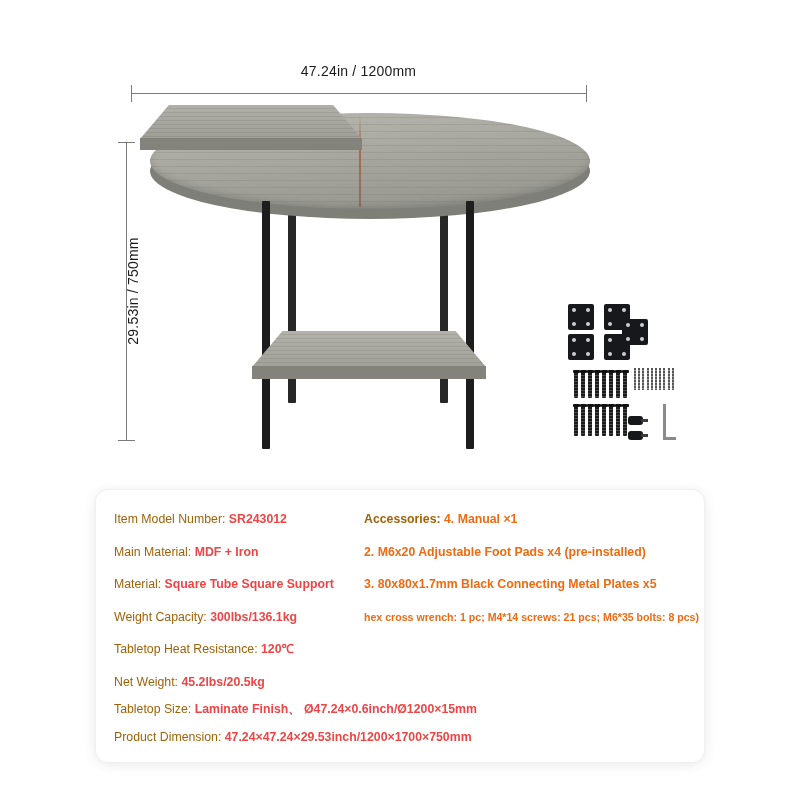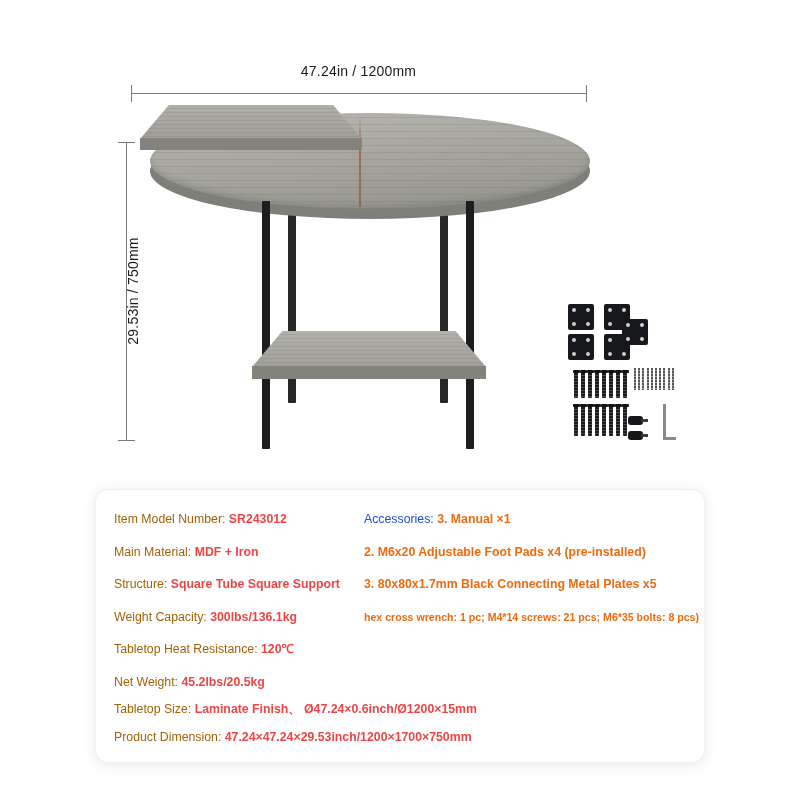--- a/index.html
+++ b/index.html
@@ -331,22 +331,22 @@
   }
   .acc-row {
     font-size: 12.3px;
     color: #f06a10;
     font-weight: bold;
     margin-bottom: 17.5px;
     line-height: 15px;
     white-space: nowrap;
   }
   .acc-row .acc-label {
-    color: #1d4ed8;
-    font-weight: normal;
+    color: #a16207;
+    font-weight: bold;
   }
   .acc-note {
     font-size: 10.6px;
     color: #f06a10;
     font-weight: bold;
     margin-bottom: 13px;
     line-height: 14px;
     white-space: nowrap;
   }
   .wide-row {
@@ -523,41 +523,41 @@
       <div class="col-left">
         <div class="spec-row">
           <span class="spec-label">Item Model Number:</span>
           <span class="spec-value">SR243012</span>
         </div>
         <div class="spec-row">
           <span class="spec-label">Main Material:</span>
           <span class="spec-value">MDF + Iron</span>
         </div>
         <div class="spec-row">
-          <span class="spec-label">Structure:</span>
+          <span class="spec-label">Material:</span>
           <span class="spec-value">Square Tube Square Support</span>
         </div>
         <div class="spec-row">
           <span class="spec-label">Weight Capacity:</span>
           <span class="spec-value">300lbs/136.1kg</span>
         </div>
         <div class="spec-row">
           <span class="spec-label">Tabletop Heat Resistance:</span>
           <span class="spec-value">120℃</span>
         </div>
         <div class="spec-row">
           <span class="spec-label">Net Weight:</span>
           <span class="spec-value">45.2lbs/20.5kg</span>
         </div>
       </div>
 
       <div class="col-right">
         <div class="acc-row">
           <span class="acc-label">Accessories:</span>
-          <span>3. Manual ×1</span>
+          <span>4. Manual ×1</span>
         </div>
         <div class="acc-row">
           <span>2. M6x20 Adjustable Foot Pads x4 (pre-installed)</span>
         </div>
         <div class="acc-row">
           <span>3. 80x80x1.7mm Black Connecting Metal Plates x5</span>
         </div>
         <div class="acc-note">hex cross wrench: 1 pc; M4*14 screws: 21 pcs; M6*35 bolts: 8 pcs)</div>
       </div>
 

